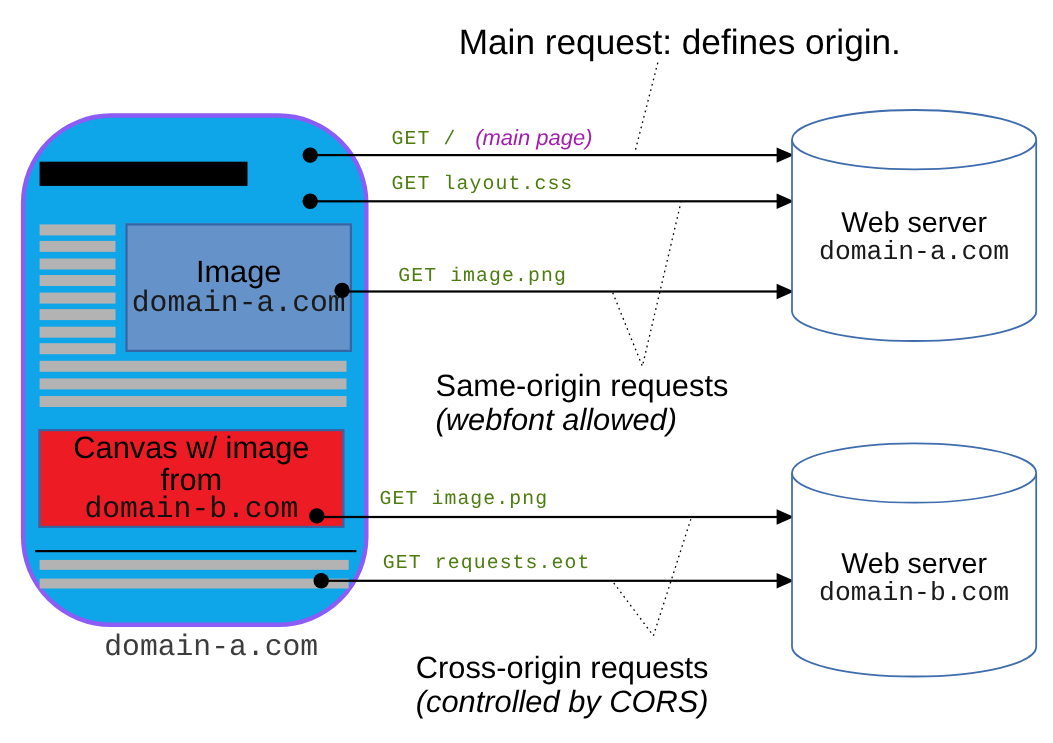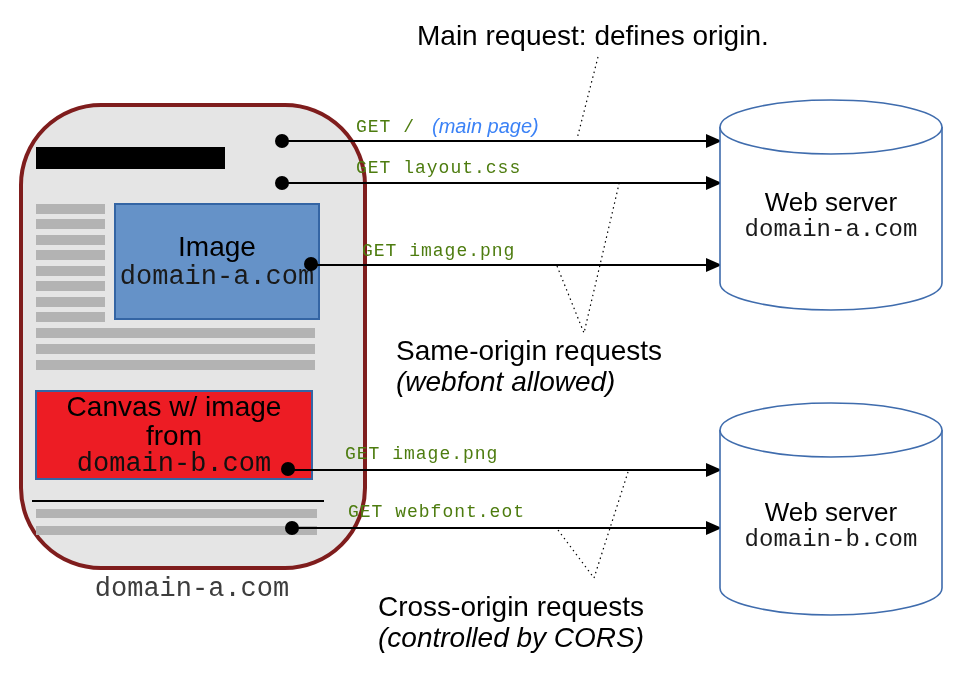--- a/index.html
+++ b/index.html
@@ -5,26 +5,26 @@
   html,body{margin:0;padding:0;background:#ffffff;}
   #canvas{
     position:relative;width:957px;height:675px;background:#ffffff;overflow:hidden;
     font-family:"Liberation Sans",sans-serif;color:#000;
   }
   .abs{position:absolute;}
   .sans{font-family:"Liberation Sans",sans-serif;}
   .mono{font-family:"Liberation Mono","DejaVu Sans Mono",monospace;}
 
   
-  .main-title{left:417px;top:20px;font-size:28px;letter-spacing:0;white-space:nowrap;}
+  .main-title{left:417px;top:20px;font-size:32px;letter-spacing:0;white-space:nowrap;}
 
   
   .doc{
     left:19px;top:103px;width:308px;height:459px;
-    border:4px solid #7f1d1d;border-radius:82px;background:#e5e5e5;padding-left:32px;
+    border:4px solid #8b5cf6;border-radius:82px;background:#0ea5e9;
   }
   .bar{position:absolute;background:#b3b3b3;}
   .bar.black{background:#000;}
   .imgbox{
     position:absolute;left:91px;top:96px;width:202px;height:113px;
     background:#6592c8;border:2px solid #3465a4;
     display:flex;flex-direction:column;align-items:center;justify-content:center;
     text-align:center;line-height:30px;
   }
   .imgbox .t1{font-size:28px;}
@@ -46,21 +46,21 @@
 
   
   .dot{position:absolute;width:14px;height:14px;border-radius:50%;background:#000;}
   .arrow{position:absolute;height:14px;}
   .arrow .shaft{position:absolute;left:0;right:13px;top:6px;height:2px;background:#000;}
   .arrow .head{
     position:absolute;right:0;top:0;width:0;height:0;
     border-left:16px solid #000;border-top:7px solid transparent;border-bottom:7px solid transparent;
   }
   .req{font-size:18px;color:#4d7c0f;white-space:nowrap;letter-spacing:1px;}
-  .req-note{font-size:20px;font-style:italic;color:#3b82f6;white-space:nowrap;letter-spacing:0;}
+  .req-note{font-size:20px;font-style:italic;color:#a21caf;white-space:nowrap;letter-spacing:0;}
 
   
   .annot{font-size:28px;line-height:31px;white-space:nowrap;}
   .annot .sub{font-style:italic;}
 
   
   .server{width:228px;}
   .server svg{display:block;}
   .server .label{
     position:absolute;left:0;right:0;text-align:center;
@@ -137,21 +137,21 @@
   <div class="arrow" style="left:298px;top:521px;width:424px;">
     <div class="shaft"></div>
       <div class="head"></div>
   </div>
 
   <div class="abs req mono" style="left:356px;top:117px;">GET /</div>
   <div class="abs req-note sans" style="left:432px;top:115px;">(main page)</div>
   <div class="abs req mono" style="left:356px;top:158px;">GET layout.css</div>
   <div class="abs req mono" style="left:362px;top:241px;">GET image.png</div>
   <div class="abs req mono" style="left:345px;top:444px;">GET image.png</div>
-  <div class="abs req mono" style="left:348px;top:502px;">GET webfont.eot</div>
+  <div class="abs req mono" style="left:348px;top:502px;">GET requests.eot</div>
 
   <div class="abs annot" style="left:396px;top:335px;">
     <div>Same-origin requests</div>
     <div class="sub">(webfont allowed)</div>
   </div>
   <div class="abs annot" style="left:378px;top:591px;">
     <div>Cross-origin requests</div>
     <div class="sub">(controlled by CORS)</div>
   </div>
 

